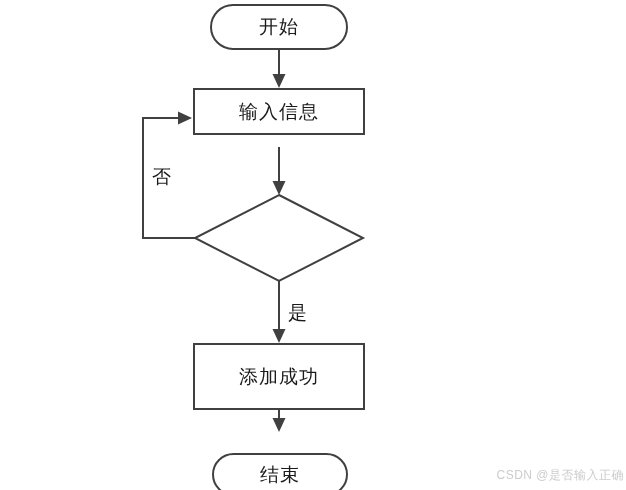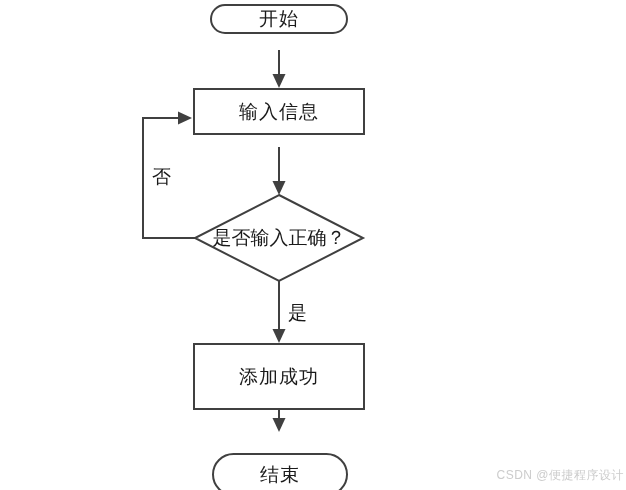--- a/index.html
+++ b/index.html
@@ -49,39 +49,36 @@
     <polygon points="279,195 363,238 279,281 195,238" fill="#ffffff" stroke="#404040" stroke-width="2"></polygon>
     <g fill="#404040" stroke="none">
       <polygon points="279,88 272.5,74 285.5,74"></polygon>
       <polygon points="279,195 272.5,181 285.5,181"></polygon>
       <polygon points="279,343 272.5,329 285.5,329"></polygon>
       <polygon points="279,432 272.5,418 285.5,418"></polygon>
       <polygon points="192,118 178,111.5 178,124.5"></polygon>
     </g>
   </svg>
 
-  <div class="node terminator" style="left:210px;top:4px;width:138px;height:30px;">
+  <div class="node terminator" style="left:210px;top:4px;width:138px;height:46px;">
     <span>开始</span>
   </div>
 
   <div class="node" style="left:193px;top:88px;width:172px;height:47px;">
     <span>输入信息</span>
   </div>
 
-  <div class="decision-label" style="left:195px;top:196px;width:168px;height:84px;">
-    <span>是否输入正确？</span>
-  </div>
 
   <div class="node" style="left:193px;top:343px;width:172px;height:67px;">
     <span>添加成功</span>
   </div>
 
   <div class="node terminator" style="left:212px;top:432px;width:136px;height:43px;margin-top:21px;">
     <span>结束</span>
   </div>
 
   <div class="edge-label" style="left:152px;top:167px;">否</div>
 
   <div class="edge-label" style="left:288px;top:303px;">是</div>
 
-  <div class="watermark">CSDN @便捷程序设计</div>
+  <div class="watermark">CSDN @是否输入正确</div>
 
 </div>
 
 </body></html>

